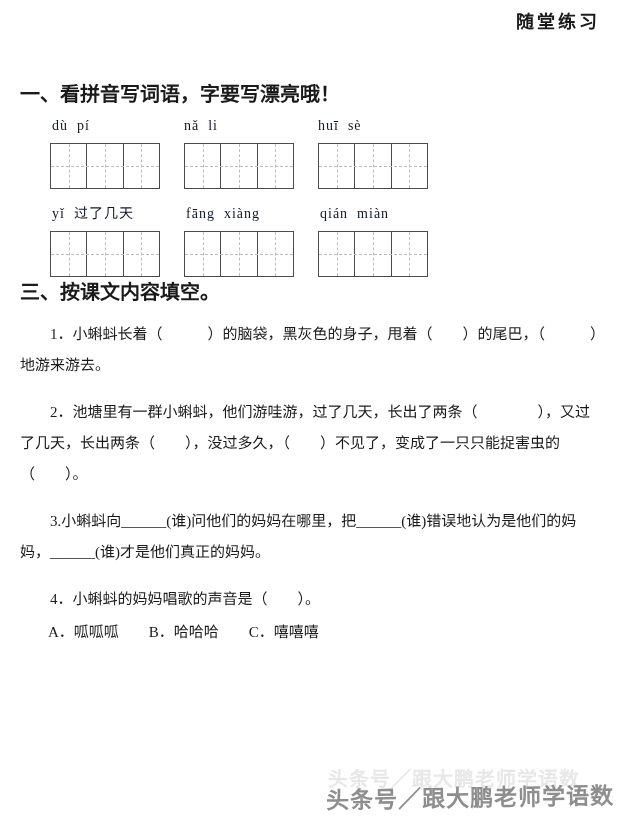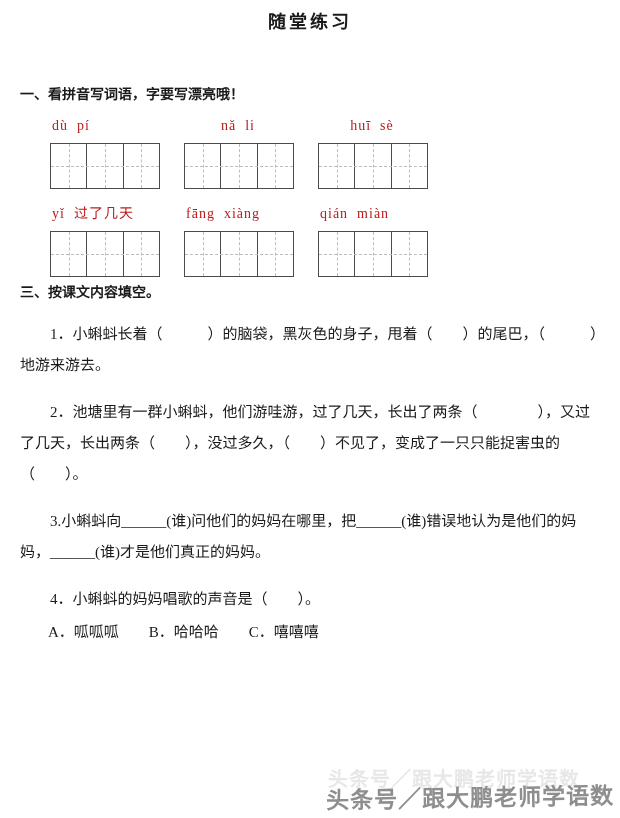--- a/index.html
+++ b/index.html
@@ -1,24 +1,24 @@
 <!DOCTYPE html>
 <html lang="zh-CN"><head>
 <meta charset="utf-8">
 <style>
   html,body{margin:0;padding:0;}
   body{width:620px;height:818px;background:#ffffff;font-family:"Liberation Serif","DejaVu Serif",serif;color:#1a1a1a;}
   .page{position:relative;width:620px;height:818px;overflow:hidden;background:#fff;padding:10px 20px 0;box-sizing:border-box;}
-  .title{text-align:center;font-size:18px;font-weight:bold;letter-spacing:3px;line-height:24px;}
-  .sec-heading{font-size:14px;font-weight:bold;line-height:21px;}
+  .title{text-align:right;font-size:18px;font-weight:bold;letter-spacing:3px;line-height:24px;}
+  .sec-heading{font-size:20px;font-weight:bold;line-height:21px;}
   .s1{margin-top:50px;}
   .grid-row{display:flex;gap:26px;margin-left:30px;margin-top:10px;}
   .grid-block{width:108px;}
-  .pinyin{font-size:14px;line-height:22px;margin-bottom:6px;letter-spacing:1px;white-space:pre;color:#b91c1c;}
-  .ta-center{text-align:center;}
+  .pinyin{font-size:14px;line-height:22px;margin-bottom:6px;letter-spacing:1px;white-space:pre;color:#0f172a;}
+  .ta-center{}
   .ta-left{text-align:left;padding-left:2px;}
   .tian-grid{display:flex;width:108px;height:44px;border:1px solid #4b4b4b;position:relative;background:#fff;}
   .tian-grid::after{content:"";position:absolute;left:0;right:0;top:50%;border-top:1px dashed #bdbdbd;pointer-events:none;}
   .tian-cell{flex:1;border-right:1px solid #4b4b4b;position:relative;}
   .tian-cell:last-child{border-right:0;}
   .tian-cell::before{content:"";position:absolute;top:0;bottom:0;left:50%;border-left:1px dashed #bdbdbd;}
   .row2{margin-top:14px;}
   .s2{margin-top:30px;}
   .line{font-size:15px;line-height:31px;}
   .choices{padding-left:80px;}

